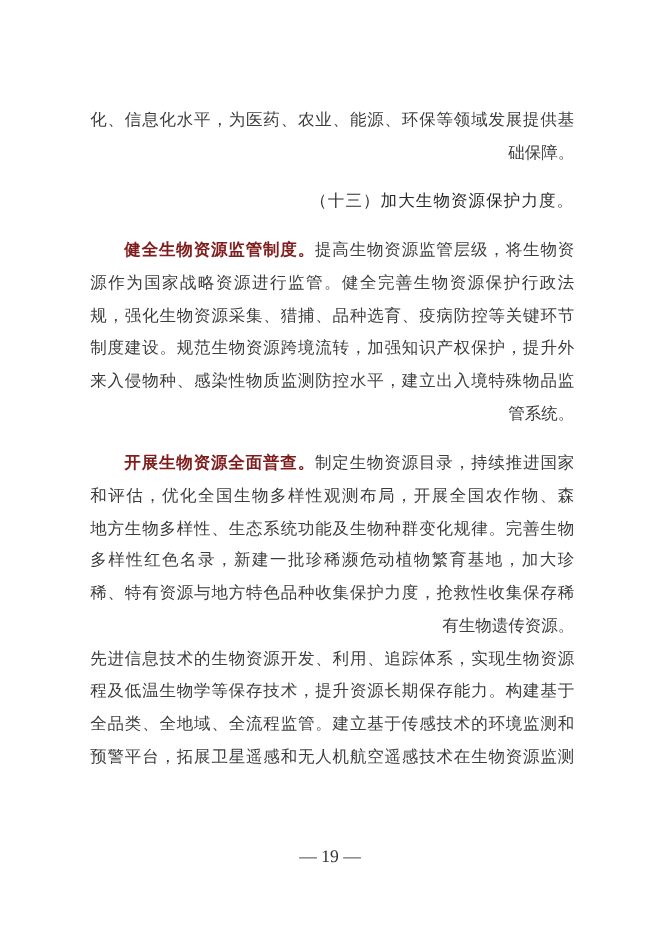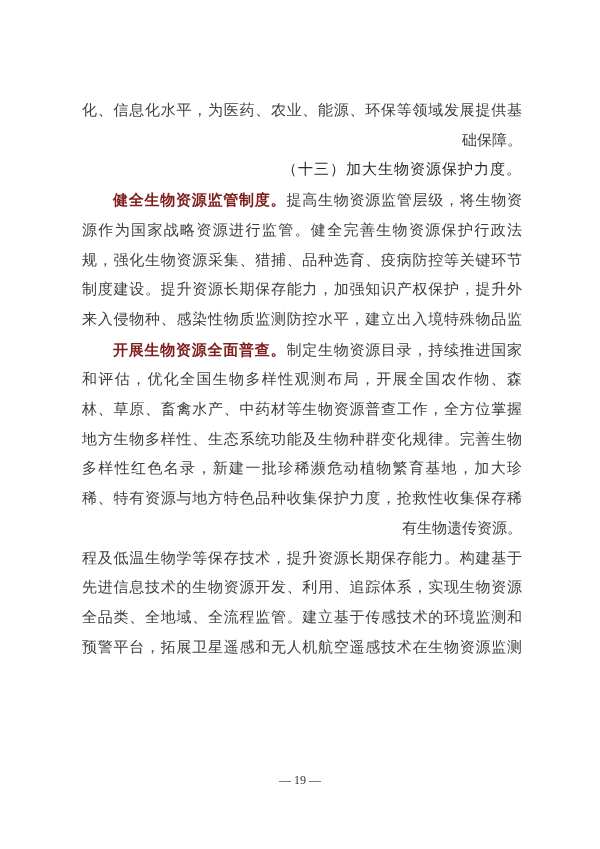--- a/index.html
+++ b/index.html
@@ -28,64 +28,65 @@
     color: #3d3d3d;
     text-align: right;
   }
   .line.justify {
     text-align: justify;
     text-align-last: justify;
     text-justify: inter-character;
   }
   .line.indent {
     text-indent: 31px;
+    margin-top: 14px;
   }
   .line.kai {
     font-weight: 600;
     color: #2a2a2a;
     letter-spacing: 1px;
   }
   .run {
     font-weight: normal;
   }
   .run-bold {
     font-weight: 700;
     color: #7f1d1d;
     font-family: "Liberation Sans", "DejaVu Sans", sans-serif;
   }
   .footer {
     position: absolute;
     left: 0;
     top: 770px;
     width: 600px;
     text-align: center;
-    font-size: 12px;
+    font-size: 16px;
     line-height: 20px;
     color: #333333;
   }
 </style>
 </head>
 <body>
 
 <div class="page">
   <div class="content">
       <div class="line justify"><span class="run">化、信息化水平，为医药、农业、能源、环保等领域发展提供基</span></div>
       <div class="line"><span class="run">础保障。</span></div>
       <div class="line indent kai"><span class="run">（十三）加大生物资源保护力度。</span></div>
       <div class="line justify indent"><span class="run run-bold">健全生物资源监管制度。</span><span class="run">提高生物资源监管层级，将生物资</span></div>
       <div class="line justify"><span class="run">源作为国家战略资源进行监管。健全完善生物资源保护行政法</span></div>
       <div class="line justify"><span class="run">规，强化生物资源采集、猎捕、品种选育、疫病防控等关键环节</span></div>
-      <div class="line justify"><span class="run">制度建设。提升资源长期保存能力，加强知识产权保护，提升外</span></div>
+      <div class="line justify"><span class="run">制度建设。规范生物资源跨境流转，加强知识产权保护，提升外</span></div>
       <div class="line justify"><span class="run">来入侵物种、感染性物质监测防控水平，建立出入境特殊物品监</span></div>
+      <div class="line"><span class="run">管系统。</span></div>
       <div class="line justify indent"><span class="run run-bold">开展生物资源全面普查。</span><span class="run">制定生物资源目录，持续推进国家</span></div>
       <div class="line justify"><span class="run">和评估，优化全国生物多样性观测布局，开展全国农作物、森</span></div>
-      <div class="line justify"><span class="run">林、草原、畜禽水产、中药材等生物资源普查工作，全方位掌握</span></div>
       <div class="line justify"><span class="run">地方生物多样性、生态系统功能及生物种群变化规律。完善生物</span></div>
       <div class="line justify"><span class="run">多样性红色名录，新建一批珍稀濒危动植物繁育基地，加大珍</span></div>
       <div class="line justify"><span class="run">稀、特有资源与地方特色品种收集保护力度，抢救性收集保存稀</span></div>
       <div class="line"><span class="run">有生物遗传资源。</span></div>
+      <div class="line justify"><span class="run">先进信息技术的生物资源开发、利用、追踪体系，实现生物资源</span></div>
       <div class="line justify"><span class="run">程及低温生物学等保存技术，提升资源长期保存能力。构建基于</span></div>
-      <div class="line justify"><span class="run">先进信息技术的生物资源开发、利用、追踪体系，实现生物资源</span></div>
       <div class="line justify"><span class="run">全品类、全地域、全流程监管。建立基于传感技术的环境监测和</span></div>
       <div class="line justify"><span class="run">预警平台，拓展卫星遥感和无人机航空遥感技术在生物资源监测</span></div>
     </div>
   <div class="footer">— 19 —</div>
 </div>
 
 </body></html>

